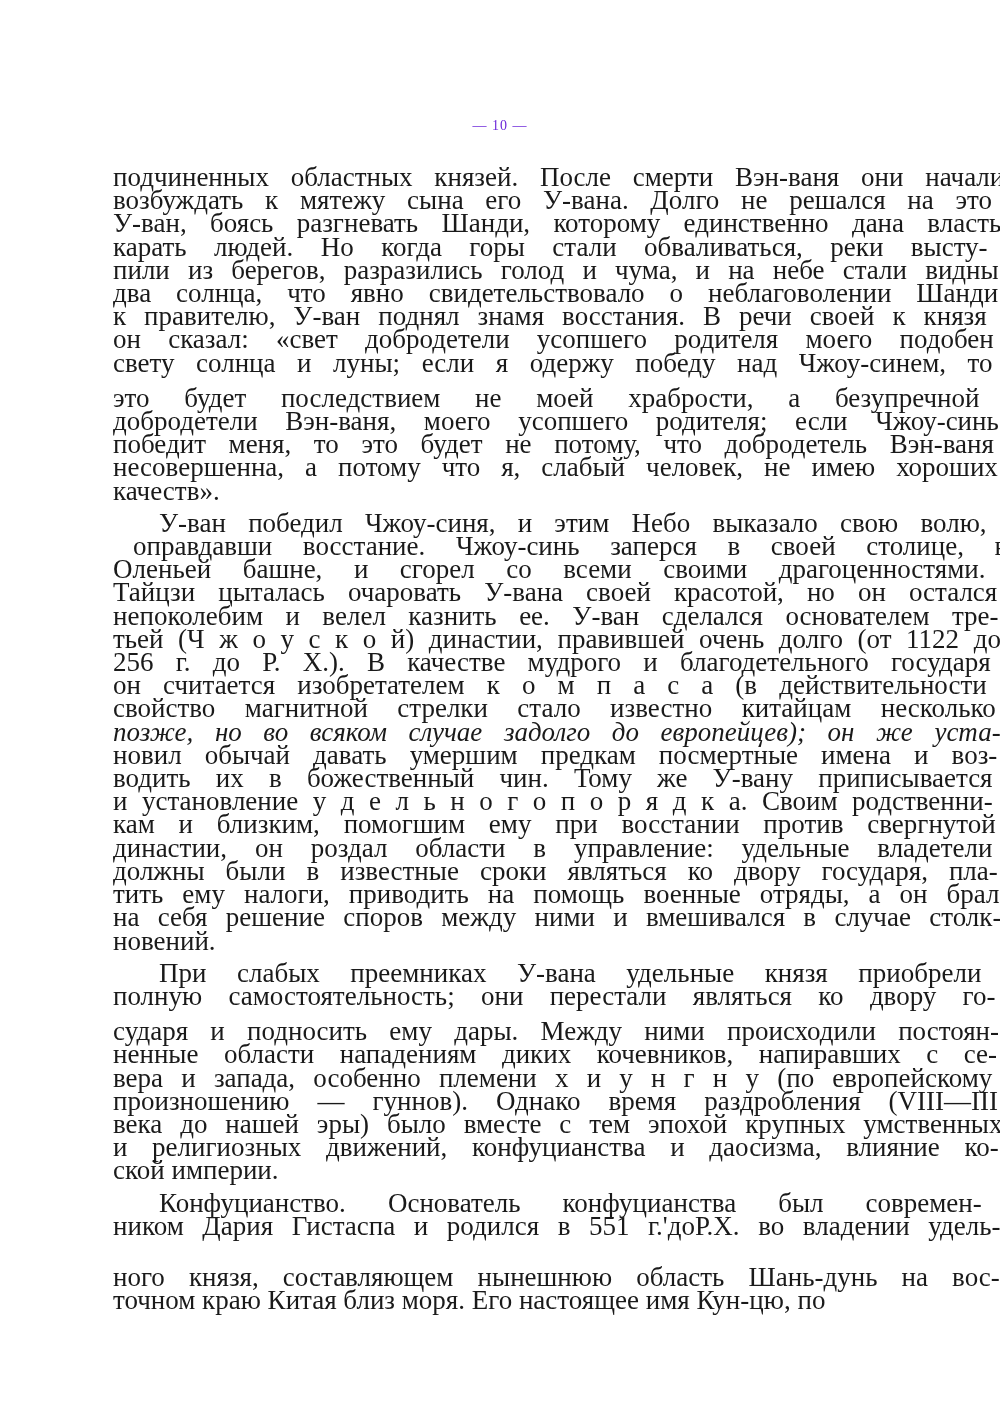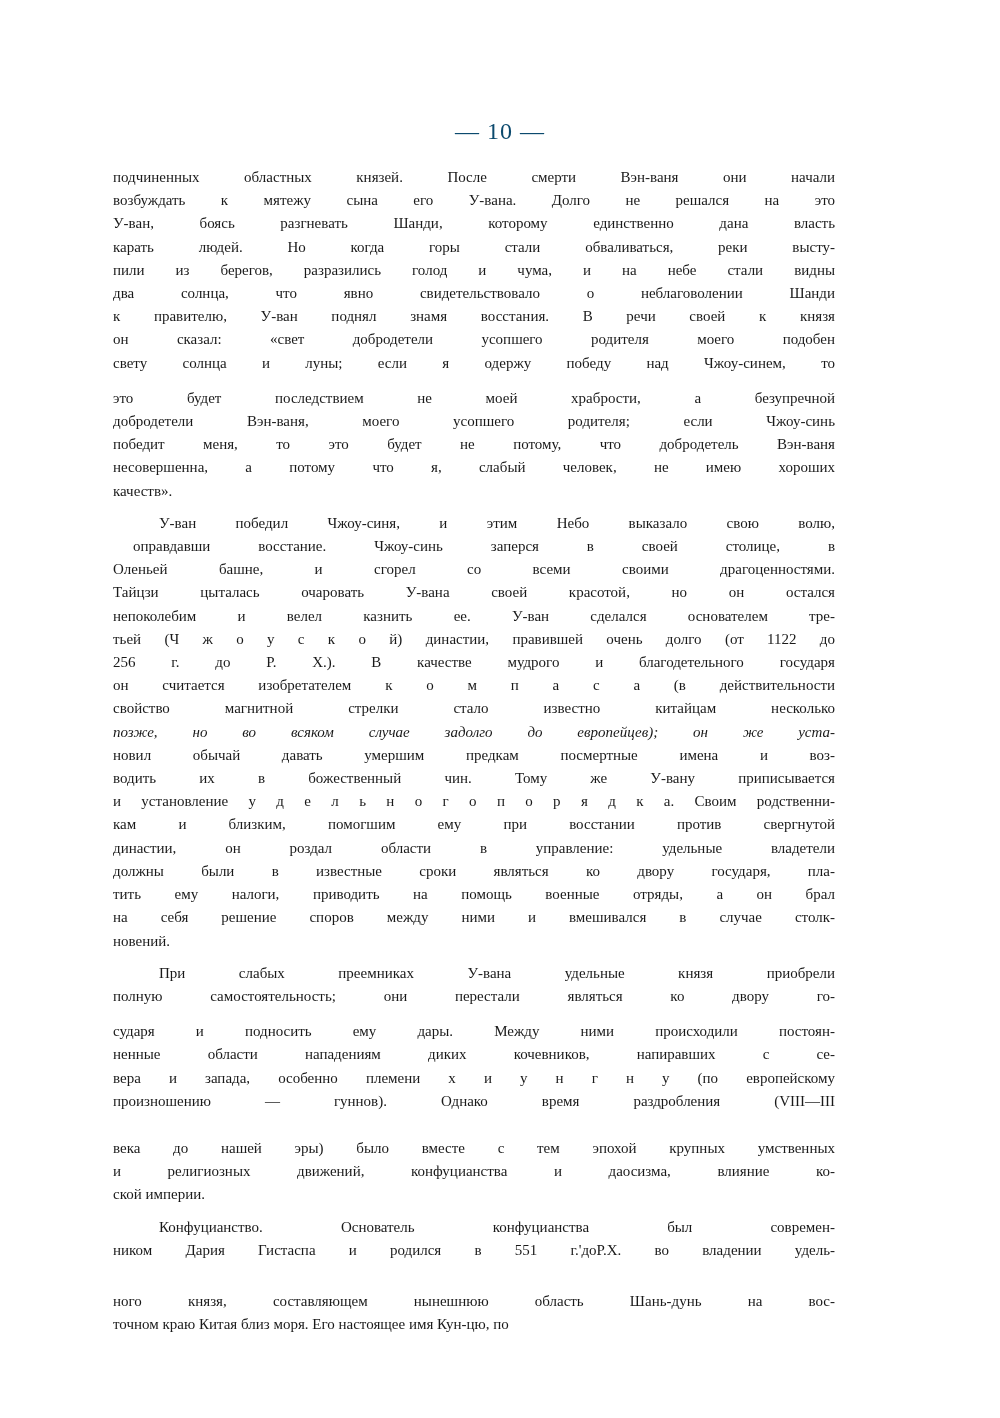--- a/index.html
+++ b/index.html
@@ -4,25 +4,25 @@
 <style>
   html, body { margin: 0; padding: 0; background: #ffffff; }
   body { width: 1000px; height: 1418px; position: relative; overflow: hidden; }
   .page {
     position: absolute; left: 0; top: 0; width: 1000px; height: 1418px;
     background: #ffffff; color: #1a1a1a;
     font-family: "Liberation Serif", "DejaVu Serif", serif;
   }
   .page-number {
     position: absolute; top: 118px; left: 0; width: 1000px;
-    text-align: center; font-size: 24px; letter-spacing: 1px; color: #0c4a6e;
+    text-align: center; font-size: 14px; letter-spacing: 1px; color: #6d28d9;
   }
   .text-block {
     position: absolute; left: 113px; top: 166px; width: 722px;
-    font-size: 15px; line-height: 23.2px;
+    font-size: 27px; line-height: 23.2px;
   }
   .para { margin: 0 0 9px 0; }
   .line {
     display: block; white-space: nowrap;
     text-align: justify; text-align-last: justify;
     transform-origin: left center;
   }
   .line.last { text-align-last: left; }
   .indent { padding-left: 46px; }
 </style>
@@ -69,21 +69,21 @@
         <span class="line" style="display: block; word-spacing: 11.55px;">на себя решение споров между ними и вмешивался в случае столк-</span>
         <span class="line last">новений.</span>
       </div>
       <div class="para">
         <span class="line indent" style="display: block; word-spacing: 23.76px;">При слабых преемниках У-вана удельные князя приобрели</span>
         <span class="line" style="display: block; word-spacing: 19.55px;">полную самостоятельность; они перестали являться ко двору го-</span>
         <span class="line" style="display: block; word-spacing: 15.51px; margin-top: 12px;">сударя и подносить ему дары. Между ними происходили постоян-</span>
         <span class="line" style="display: block; word-spacing: 18.78px;">ненные области нападениям диких кочевников, напиравших с се-</span>
         <span class="line" style="display: block; word-spacing: 11.44px;">вера и запада, особенно племени х и у н г н у (по европейскому</span>
         <span class="line" style="display: block; word-spacing: 21.29px;">произношению — гуннов). Однако время раздробления (VIII—III</span>
-        <span class="line" style="display: block; word-spacing: 11.14px; margin-top: 24px;">века до нашей эры) было вместе с тем эпохой крупных умственных</span>
+        <span class="line" style="display: block; word-spacing: 11.14px;">века до нашей эры) было вместе с тем эпохой крупных умственных</span>
         <span class="line" style="display: block; word-spacing: 17.92px;">и религиозных движений, конфуцианства и даосизма, влияние ко-</span>
         <span class="line last">ской империи.</span>
       </div>
       <div class="para">
         <span class="line indent" style="display: block; word-spacing: 35.28px;">Конфуцианство. Основатель конфуцианства был современ-</span>
         <span class="line" style="display: block; word-spacing: 11.83px;">ником Дария Гистаспа и родился в 551 г.'доР.Х. во владении удель-</span>
         <span class="line" style="display: block; word-spacing: 17.35px; margin-top: 28px;">ного князя, составляющем нынешнюю область Шань-дунь на вос-</span>
         <span class="line last">точном краю Китая близ моря.  Его настоящее имя Кун-цю, по</span>
       </div>
     </div>

